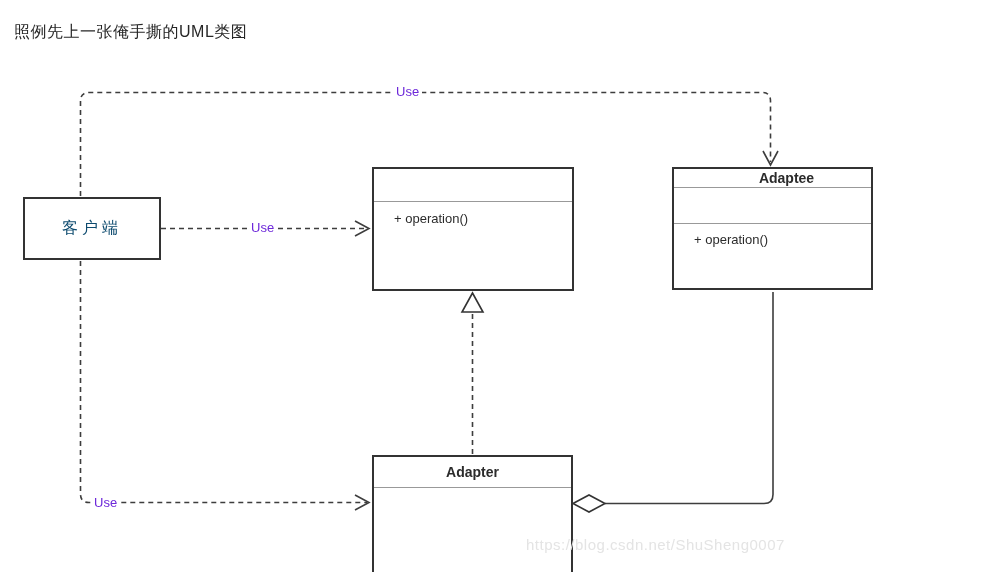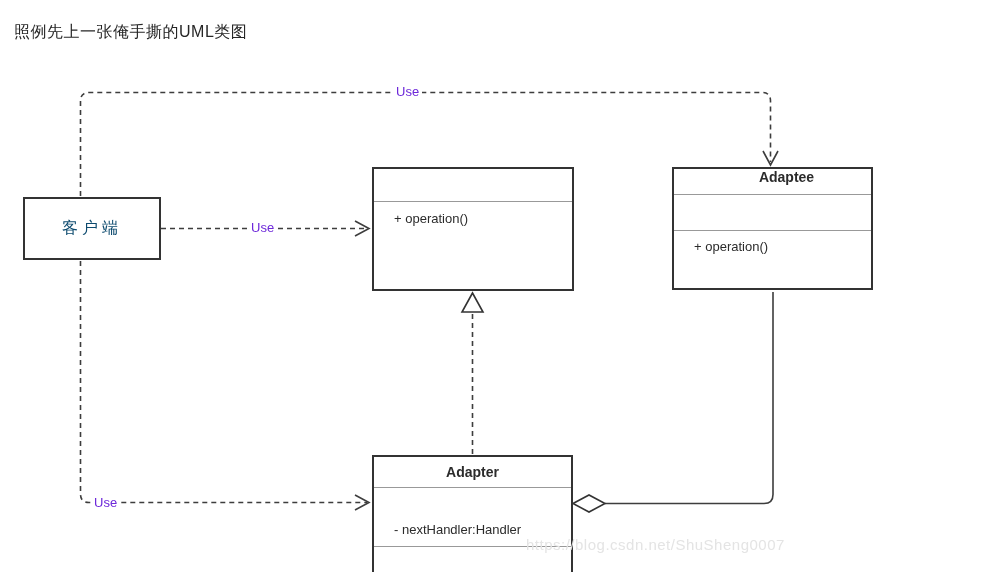--- a/index.html
+++ b/index.html
@@ -35,21 +35,21 @@
     align-items: center; justify-content: center;
   }
   .client-name { font-size: 16px; letter-spacing: 4px; color: #0c4a6e; }
 
   .target-box { left: 372px; top: 167px; width: 202px; height: 124px; }
   .target-box .sec-header { height: 44px; padding-top: 5px; }
   .target-box .sec-mid { height: 33px; }
   .target-box .sec-body { flex: 1; padding-top: 9px; }
 
   .adaptee-box { left: 672px; top: 167px; width: 201px; height: 123px; }
-  .adaptee-box .sec-header { height: 26px; display: flex; justify-content: center; padding-left: 28px; }
+  .adaptee-box .sec-header { height: 19px; display: flex; align-items: center; justify-content: center; padding-left: 28px; }
   .adaptee-box .sec-mid { height: 36px; }
   .adaptee-box .sec-body { flex: 1; padding-top: 8px; }
 
   .adapter-box { left: 372px; top: 455px; width: 201px; height: 134px; gap: 24px; }
   .adapter-box .sec-header { height: 31px; display: flex; align-items: center; justify-content: center; }
   .adapter-box .sec-mid { height: 35px; display: flex; align-items: center; }
   .adapter-box .sec-body { flex: 1; display: flex; align-items: center; }
 
   .use-label {
     position: absolute; z-index: 2;
@@ -119,23 +119,20 @@
     <div class="uml-sec sec-mid divided"></div>
     <div class="uml-sec sec-body">
       <div class="uml-member">+ operation()</div>
     </div>
   </div>
 
   <div class="uml-box adapter-box">
     <div class="uml-sec sec-header divided">
       <div class="uml-name">Adapter</div>
     </div>
-    <div class="uml-sec sec-mid divided">
-      <div class="uml-member">- nextHandler:Handler</div>
-    </div>
   </div>
 
   <span class="use-label use-top">Use</span>
   <span class="use-label use-middle">Use</span>
   <span class="use-label use-bottom">Use</span>
 
   <div class="watermark">https://blog.csdn.net/ShuSheng0007</div>
 
 </div>
 

